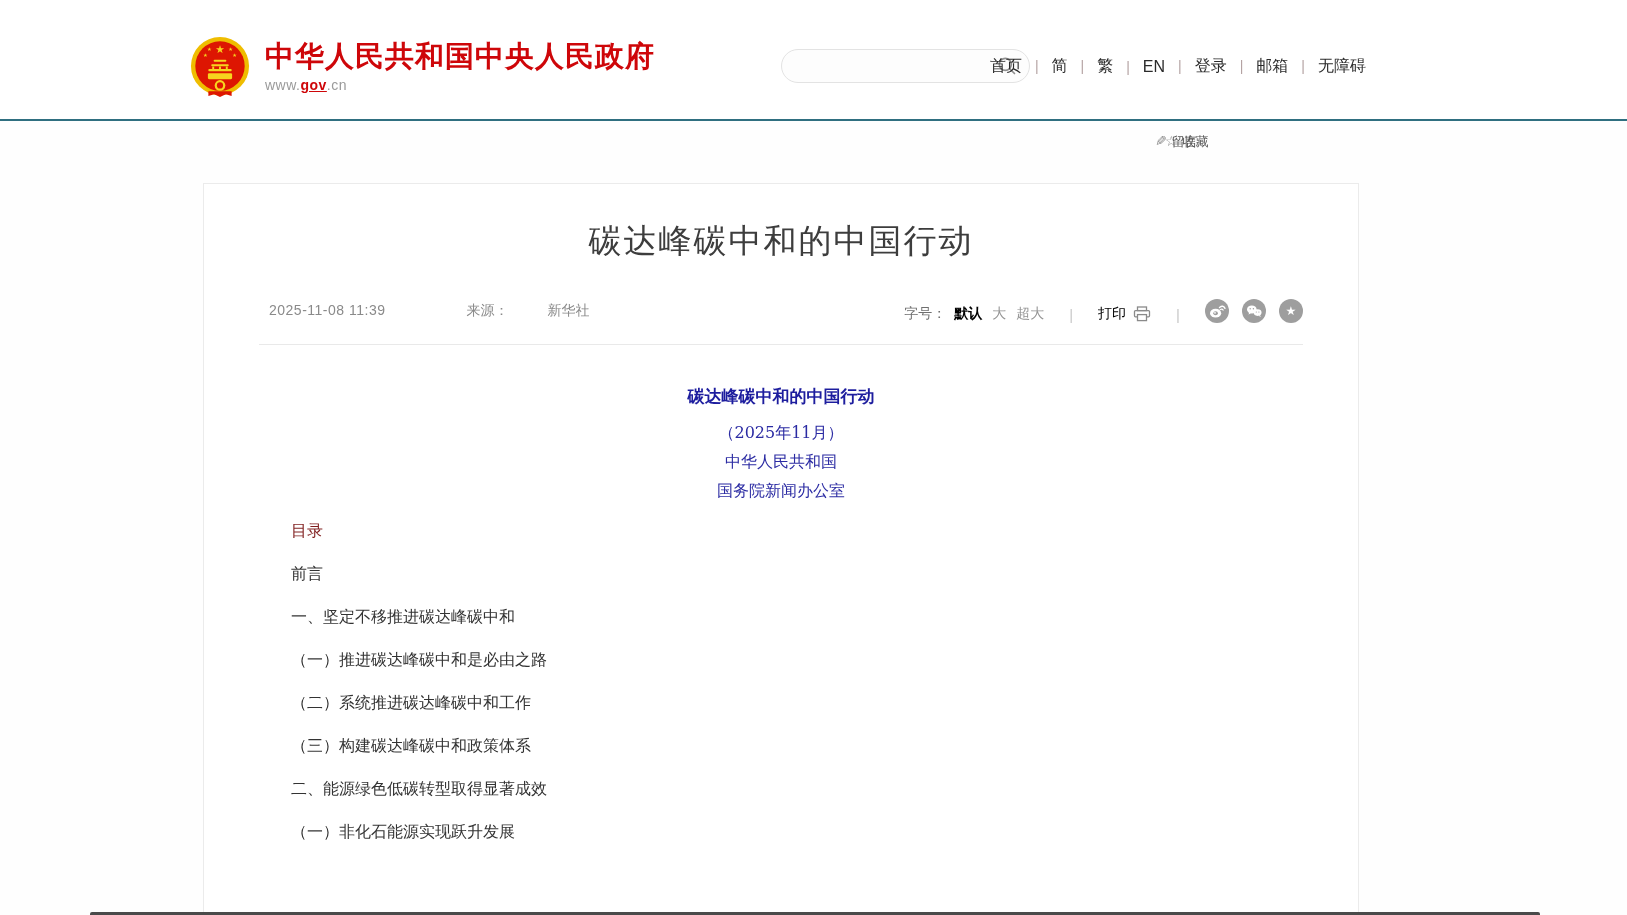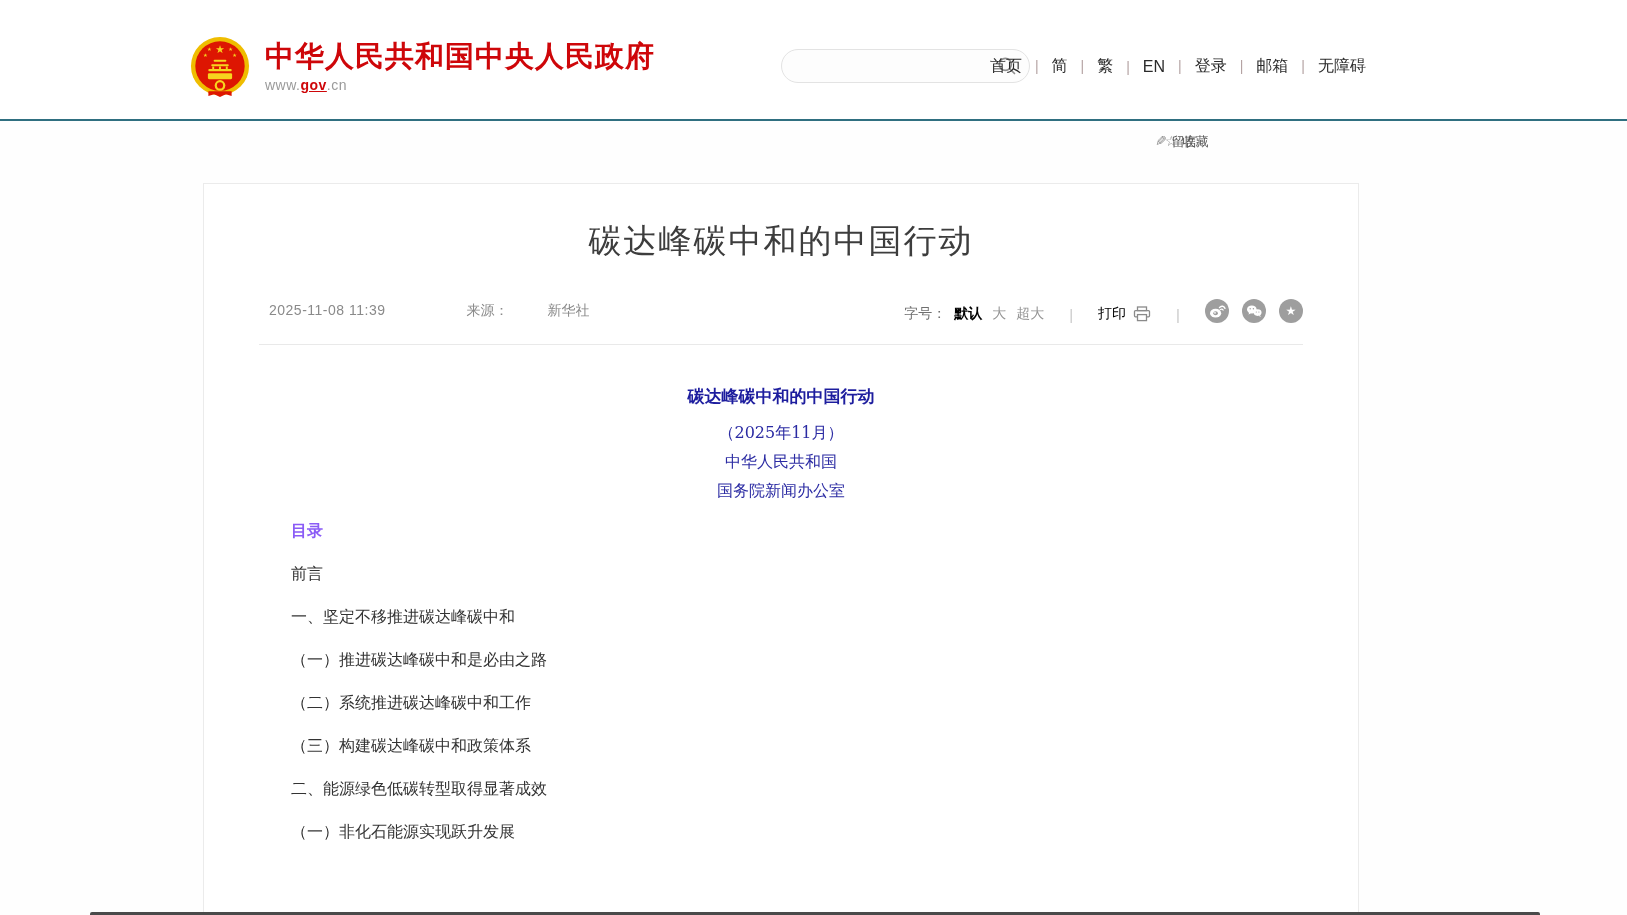--- a/index.html
+++ b/index.html
@@ -95,21 +95,21 @@
   .article-body p { line-height: 43px; text-indent: 2em; }
   .intro-p { color: #333; }
   .doc-title {
     text-align: center; font-weight: bold; color: #1D1D9E;
     font-size: 17px; line-height: 43px;
   }
   .doc-line {
     text-align: center; color: #2B2BA3; font-size: 16px; line-height: 29px;
     font-family: "DejaVu Serif", "Liberation Serif", serif;
   }
-  .toc-heading { font-weight: bold; color: #8b5cf6; margin-top: 4px; }
+  .toc-heading { font-weight: normal; color: #7f1d1d; margin-top: 4px; }
   .toc-item { cursor: default; }
 
   
   .bottom-edge {
     position: absolute; left: 90px; bottom: 0; width: 1450px; height: 3px;
     background: #4a4a4a; border-radius: 2px 2px 0 0;
   }
 </style>
 </head>
 <body>

